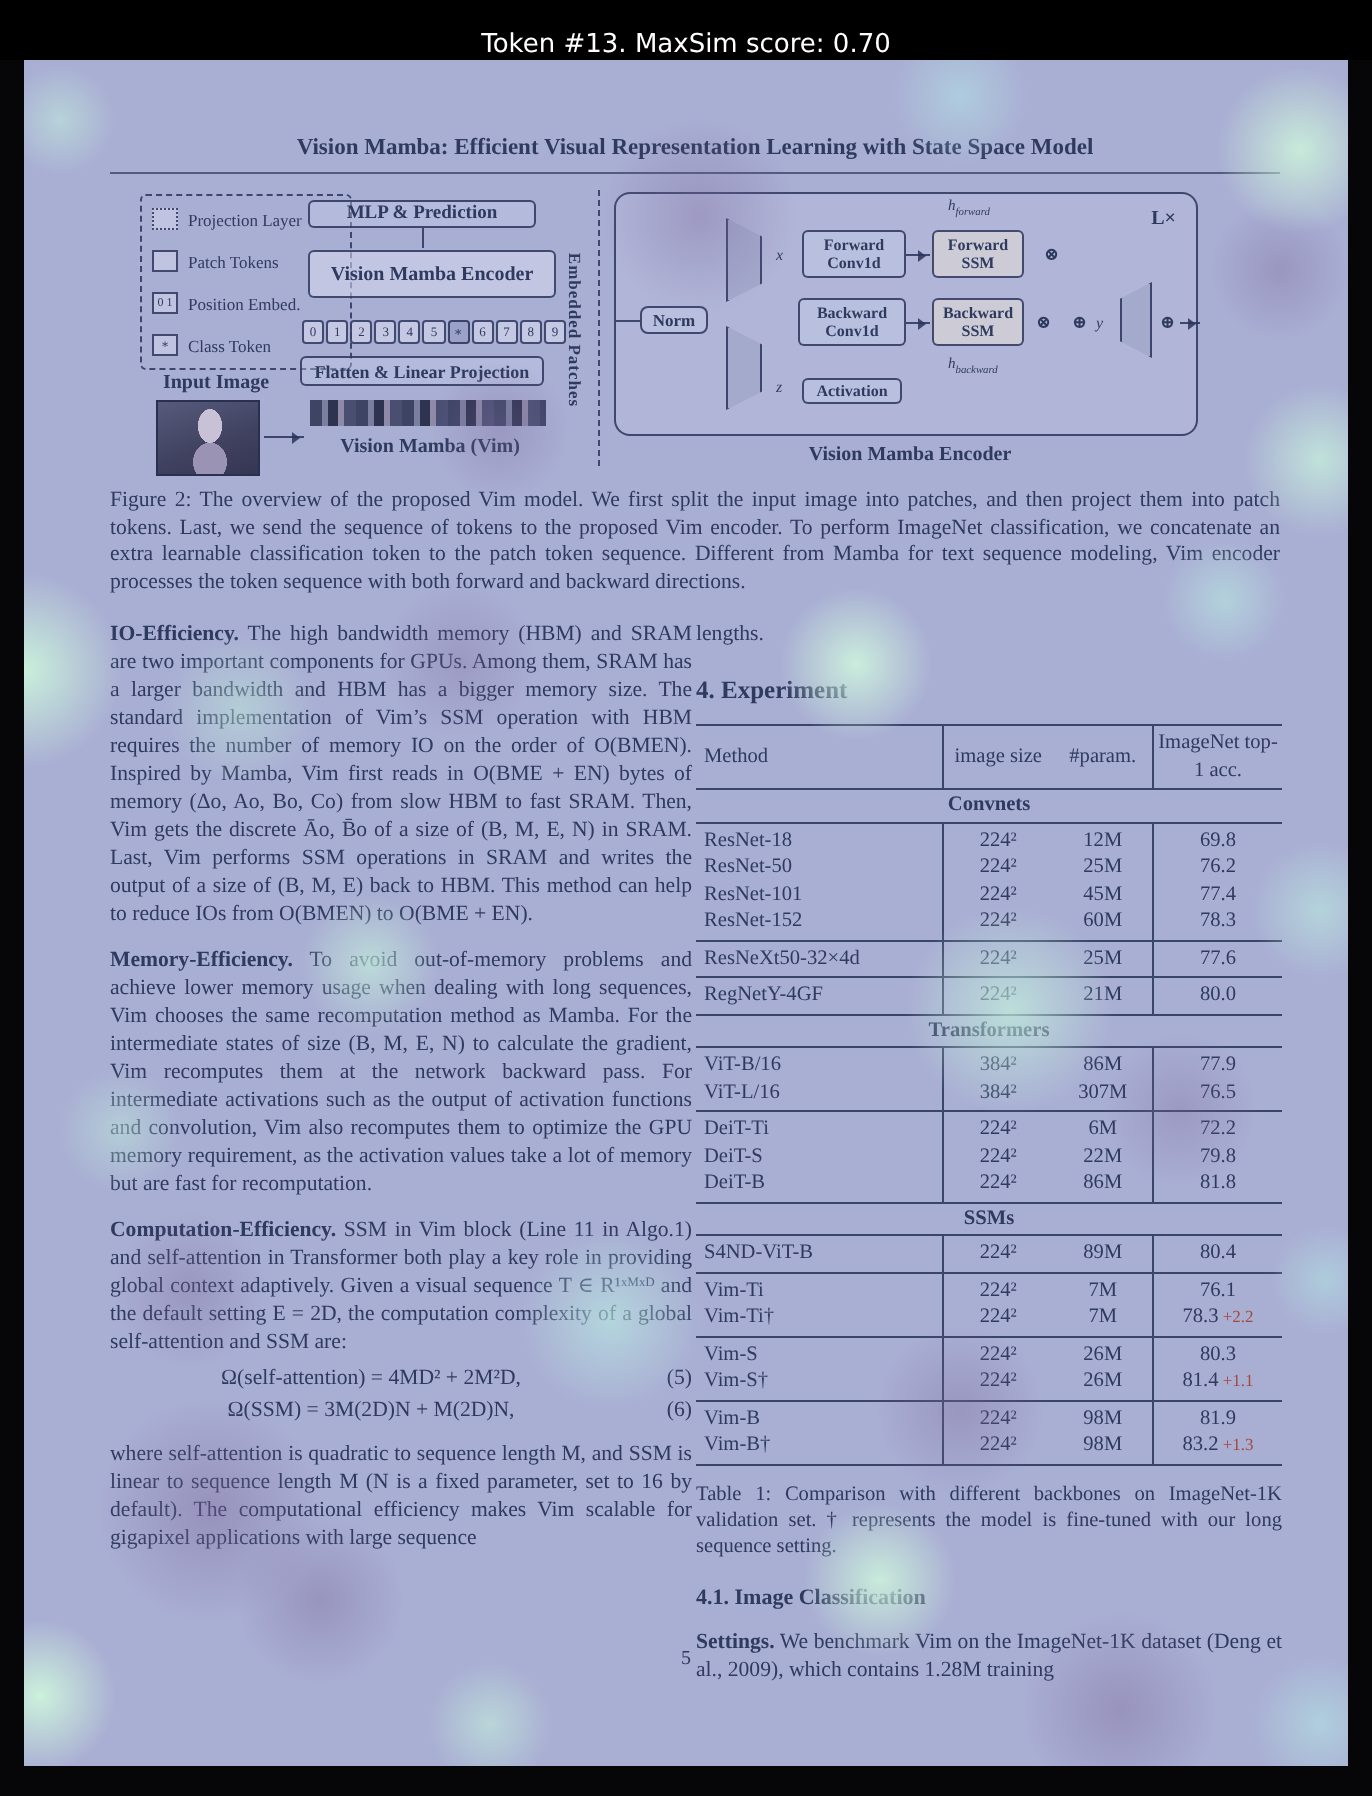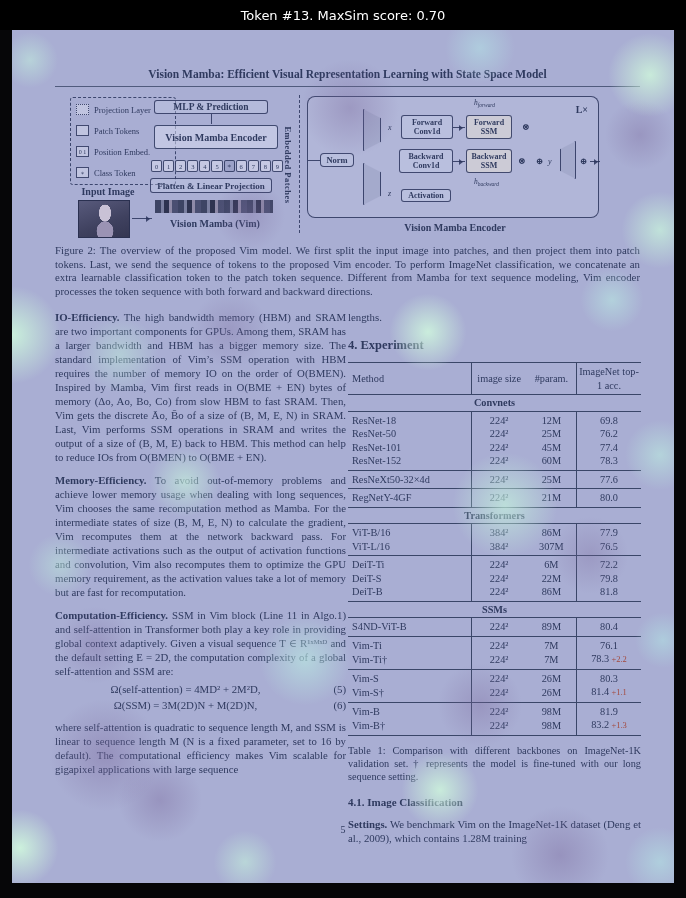--- a/index.html
+++ b/index.html
@@ -8,21 +8,21 @@
     --delta:#a3493d;
     --page-base:#a9aed3;
     --box-bg:rgba(200,205,232,0.38);
     --box-border:rgba(42,52,92,0.85);
   }
   *{margin:0;padding:0;box-sizing:border-box;}
   html,body{width:686px;height:898px;overflow:hidden;background:#060608;}
   body{font-family:"Liberation Serif","DejaVu Serif",serif;color:var(--text);}
 
   .titlebar{position:absolute;left:0;top:0;width:686px;height:30px;background:#000;
-    display:flex;align-items:center;justify-content:center;}
+    display:flex;align-items:flex-end;justify-content:center;}
   .titlebar span{color:#fff;font-family:"DejaVu Sans","Liberation Sans",sans-serif;font-size:13px;}
 
   .page{position:absolute;left:12px;top:30px;width:662px;height:853px;background:var(--page-base);overflow:hidden;}
 
   
   .heatmap{position:absolute;inset:0;pointer-events:none;z-index:50;
     background-image:
       radial-gradient(circle 60px at 638px 45px,  rgba(206,245,219,0.85), transparent 70%),
       radial-gradient(circle 50px at 468px 18px,  rgba(180,228,230,0.55), transparent 70%),
       radial-gradient(circle 40px at 18px 30px,   rgba(195,240,222,0.55), transparent 70%),

